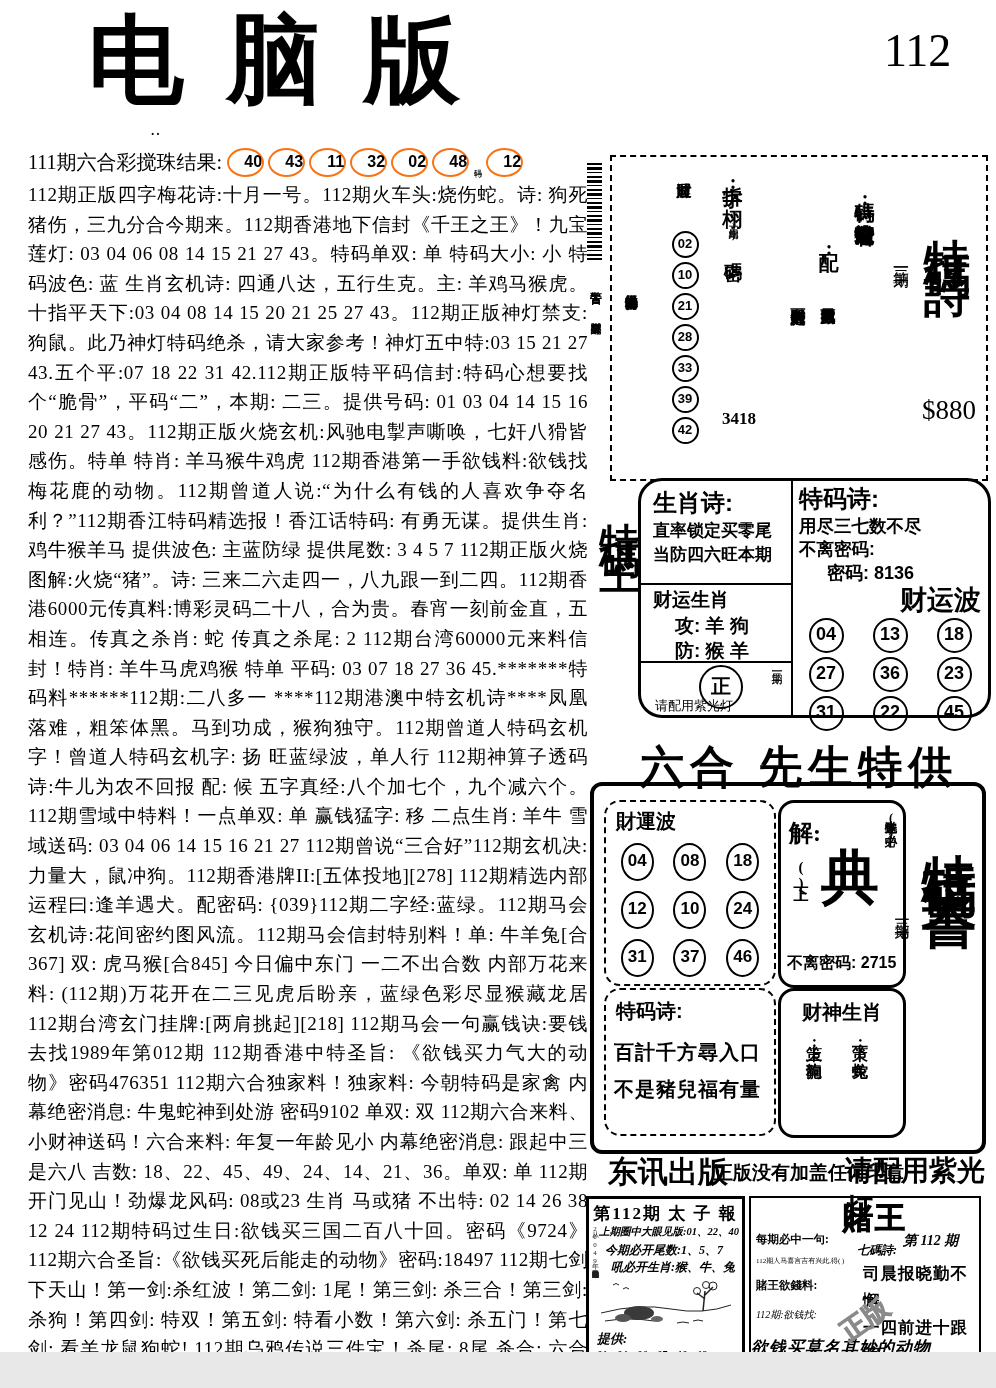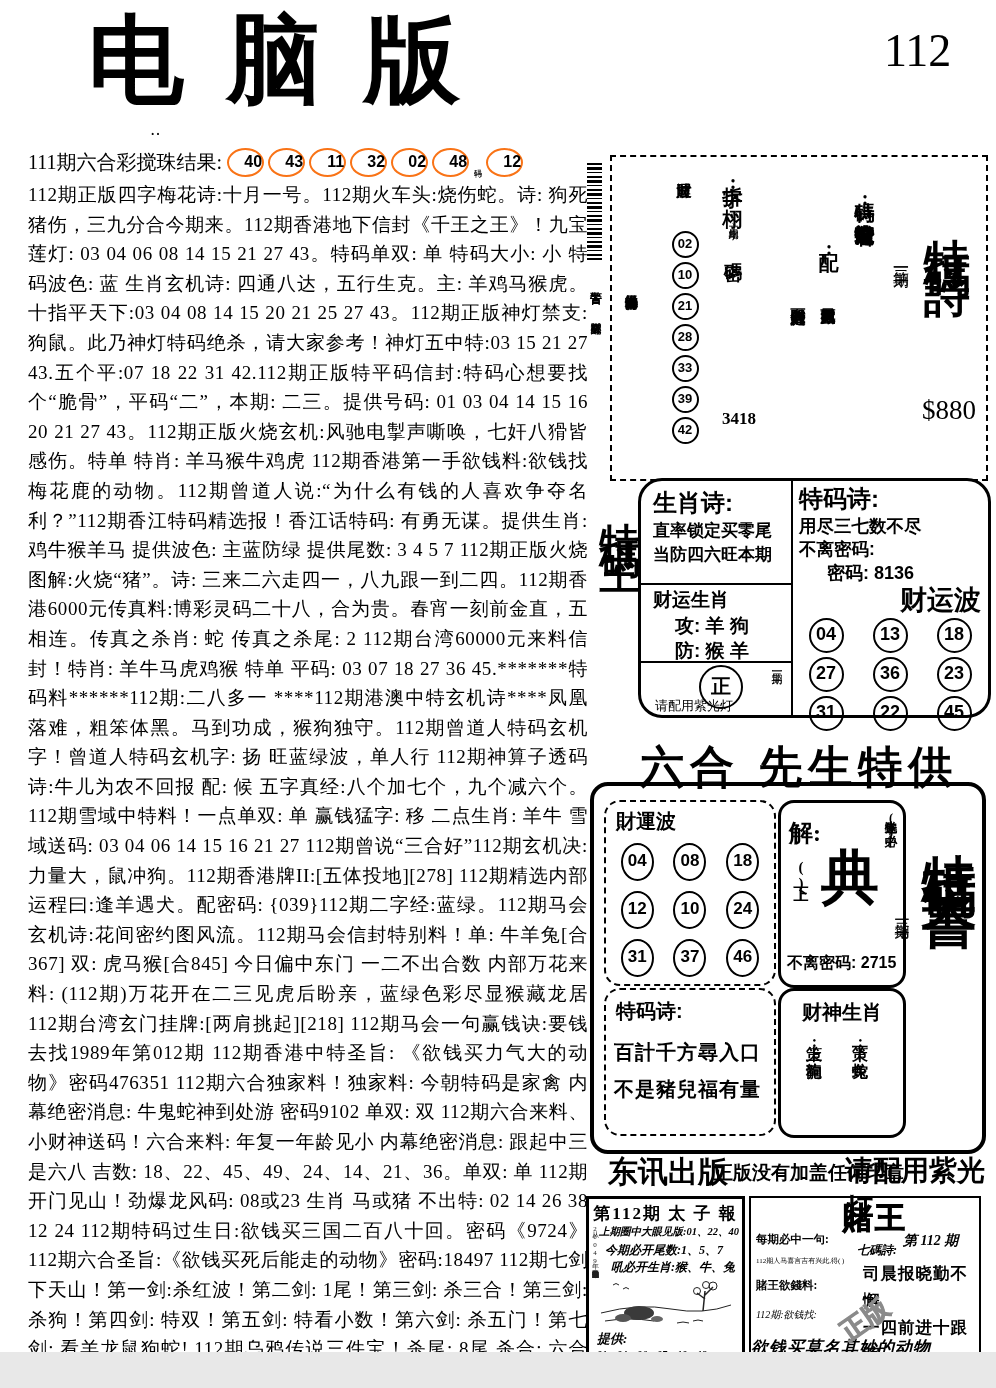--- a/index.html
+++ b/index.html
@@ -126,21 +126,21 @@
           <span class="wcirc">23</span>
           <span class="wcirc">31</span>
           <span class="wcirc">22</span>
           <span class="wcirc">45</span>
         </div>
     </div>
   </div>
 
   <div class="abs hei" style="left:640px;top:738px;font-size:44px;letter-spacing:6px;">六合 先生特供</div>
 
-  <div class="abs" style="left:590px;top:782px;width:388px;height:364px;border:4px solid #000;border-radius:18px;">
+  <div class="abs" style="left:590px;top:782px;width:388px;height:364px;border:4px solid #000;border-radius:12px;">
     <div class="abs dash-round" style="left:10px;top:14px;width:168px;height:182px;">
       <div class="hei" style="font-size:20px;margin:6px 0 0 10px;">財運波</div>
       <div class="sgrid" style="margin:8px 12px 0 12px;">
           <span class="scirc">04</span>
           <span class="scirc">08</span>
           <span class="scirc">18</span>
           <span class="scirc">12</span>
           <span class="scirc">10</span>
           <span class="scirc">24</span>
           <span class="scirc">31</span>

